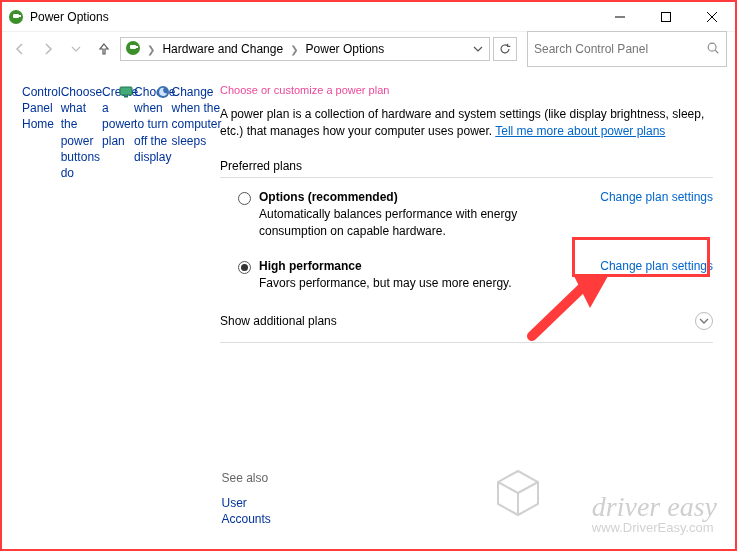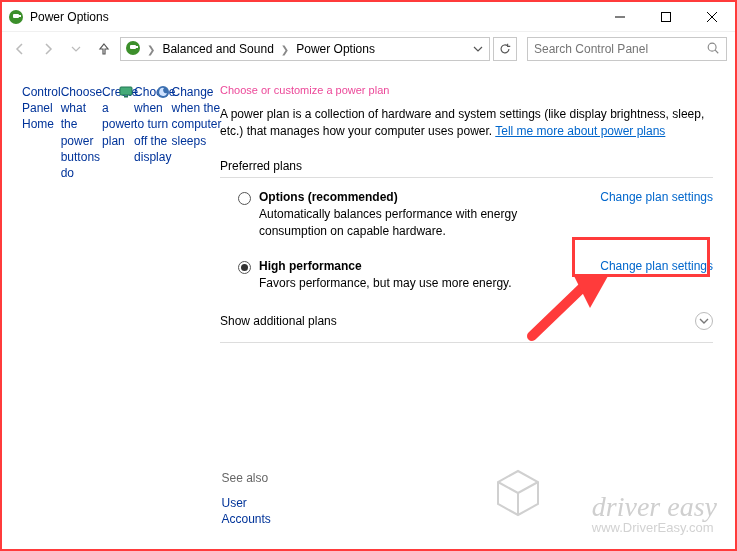--- a/index.html
+++ b/index.html
@@ -77,21 +77,21 @@
   }
   .refresh-btn {
     width: 24px; height:24px;
     border:1px solid #c8c8c8;
     margin-left:-1px;
     display:flex; align-items:center; justify-content:center;
     color:#555;
   }
   .search-box {
     width: 200px;
-    height: 24px;
+    height: 36px;
     border: 1px solid #c8c8c8;
     margin-left: 6px;
     display:flex; align-items:center;
     padding: 0 4px;
     color: #777;
     background:#fff;
   }
   .search-box input {
     border:none; outline:none; flex:1; font: inherit; color:#777; background:transparent;
   }
@@ -267,21 +267,21 @@
 
   <div class="addr">
     <span>
       <svg class="po-icon" viewBox="0 0 16 16">
         <circle cx="8" cy="8" r="7" fill="#3c8f2b"></circle>
         <rect x="5" y="5" width="6" height="4" rx="1" fill="#fff"></rect>
         <rect x="11" y="6" width="2" height="2" fill="#fff"></rect>
       </svg>
     </span>
     <span class="sep">❯</span>
-    <span class="crumb">Balanced and Sound</span>
+    <span class="crumb">Hardware and Change</span>
     <span class="sep">❯</span>
     <span class="crumb">Power Options</span>
     <span class="spacer"></span>
     <span class="mini-btn">
       <svg width="10" height="10" viewBox="0 0 10 10">
           <path d="M1 3 L5 7 L9 3" fill="none" stroke="#555" stroke-width="1.2"></path>
         </svg>
     </span>
   </div>
 

